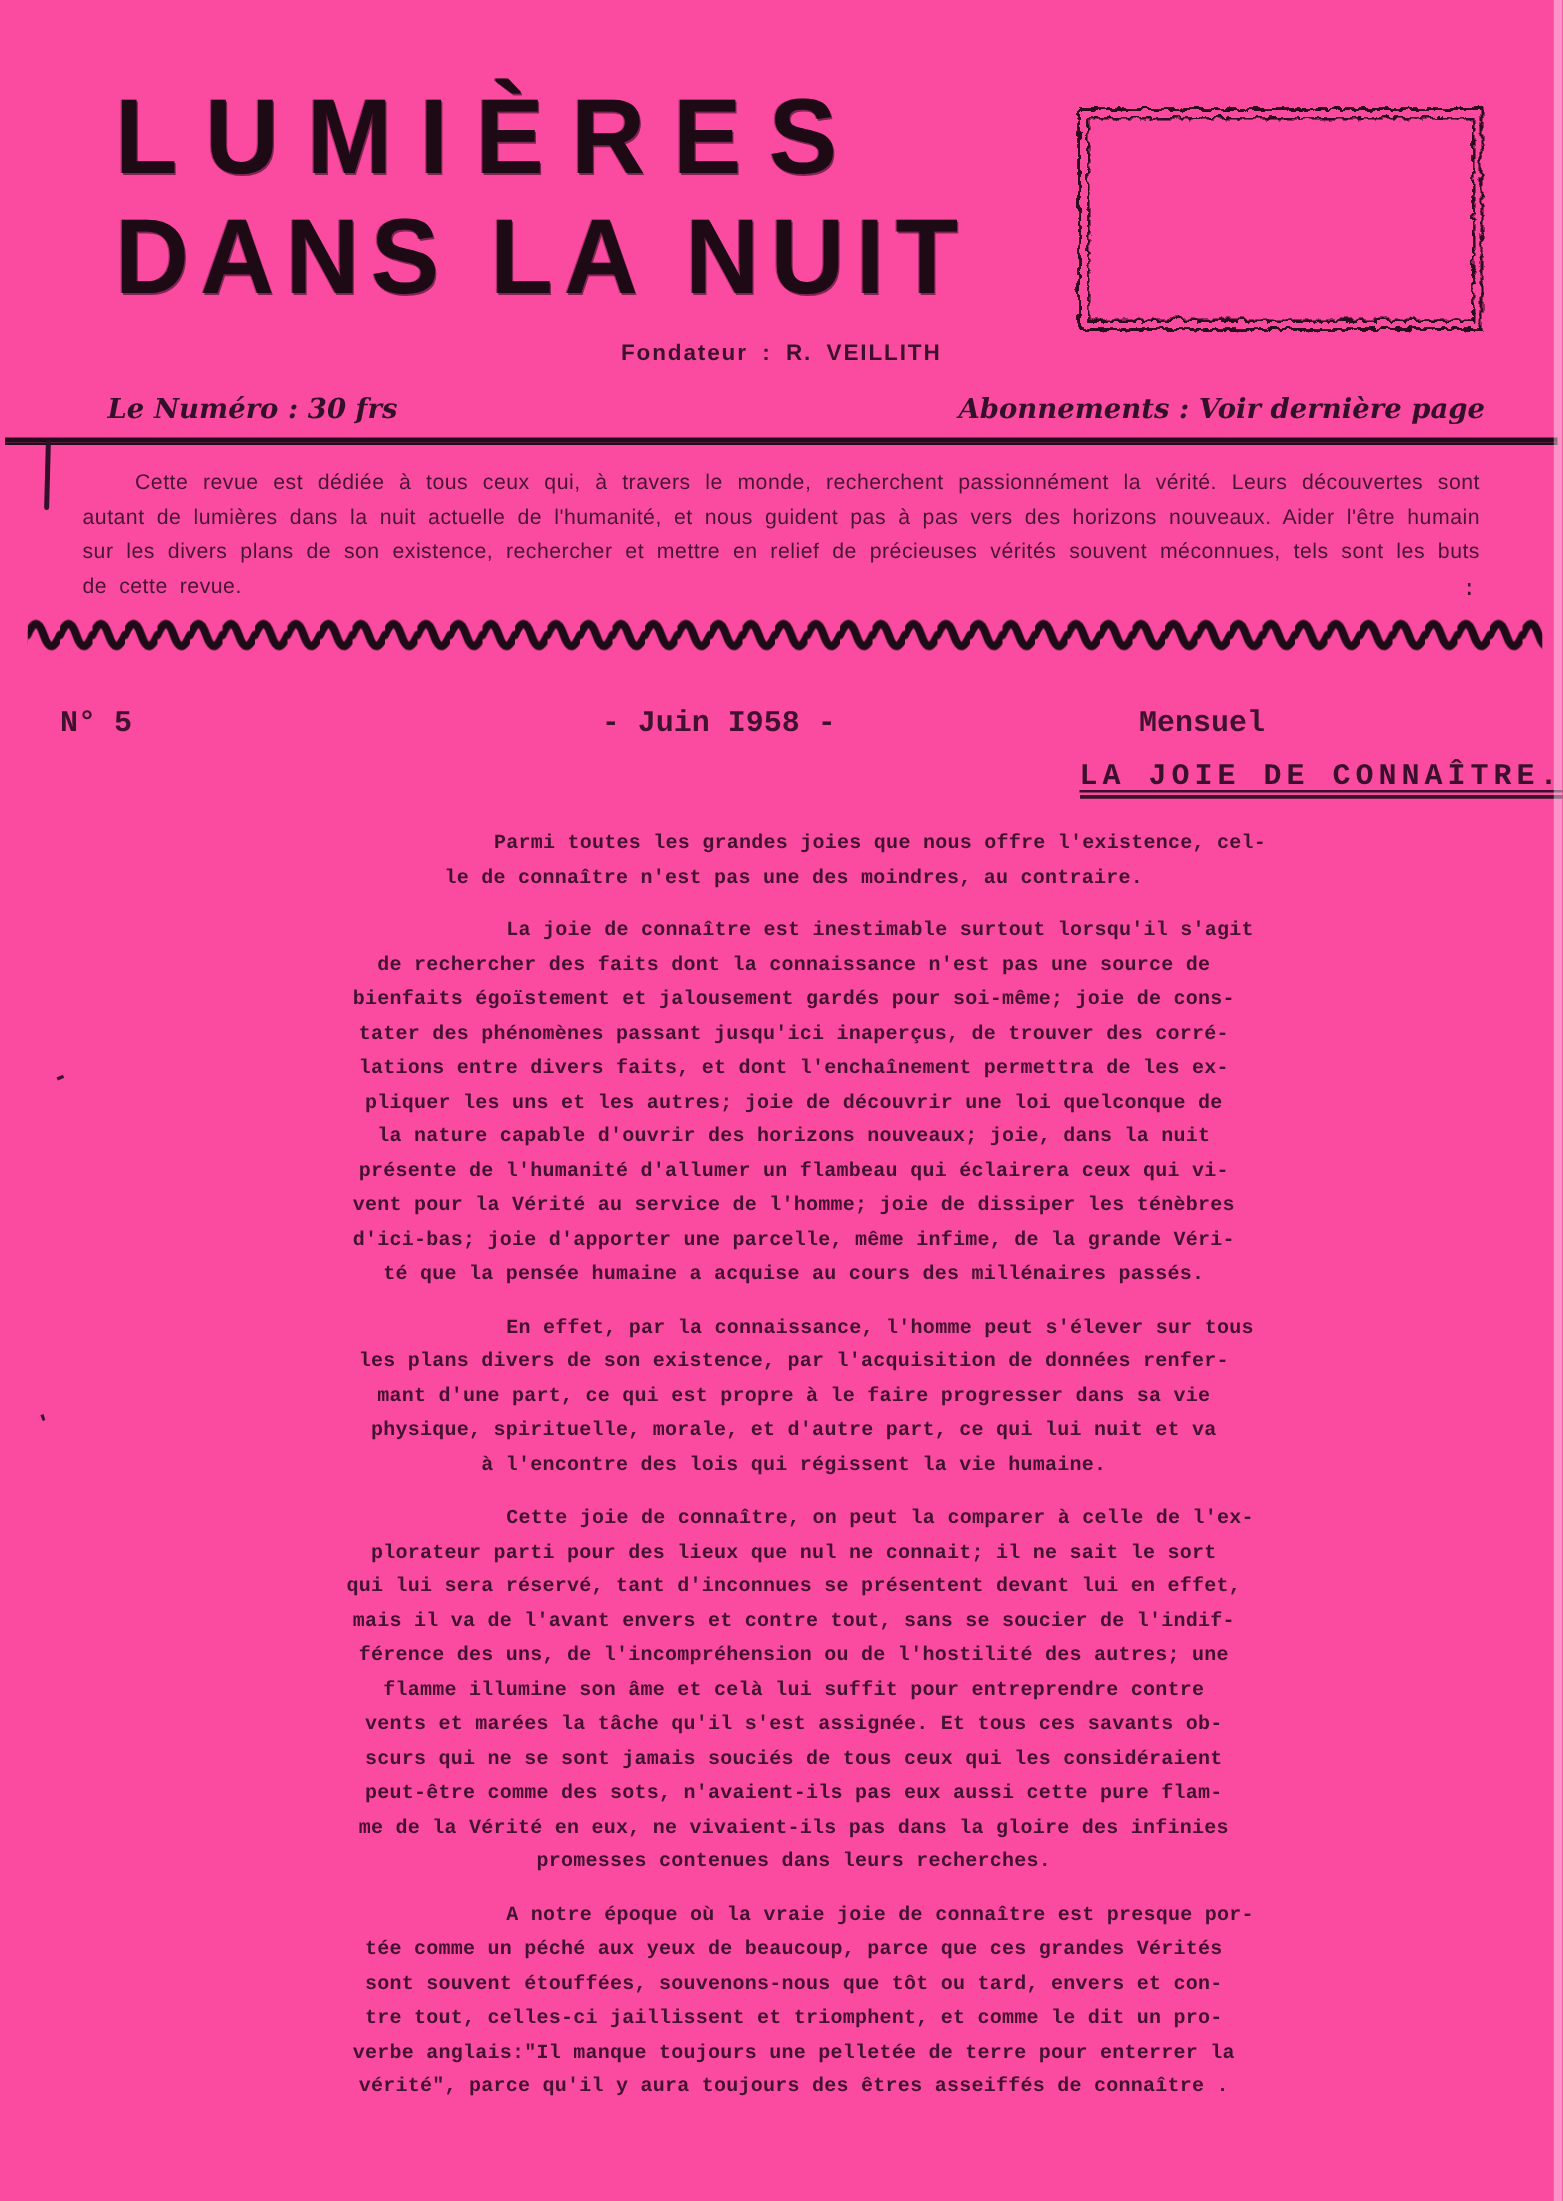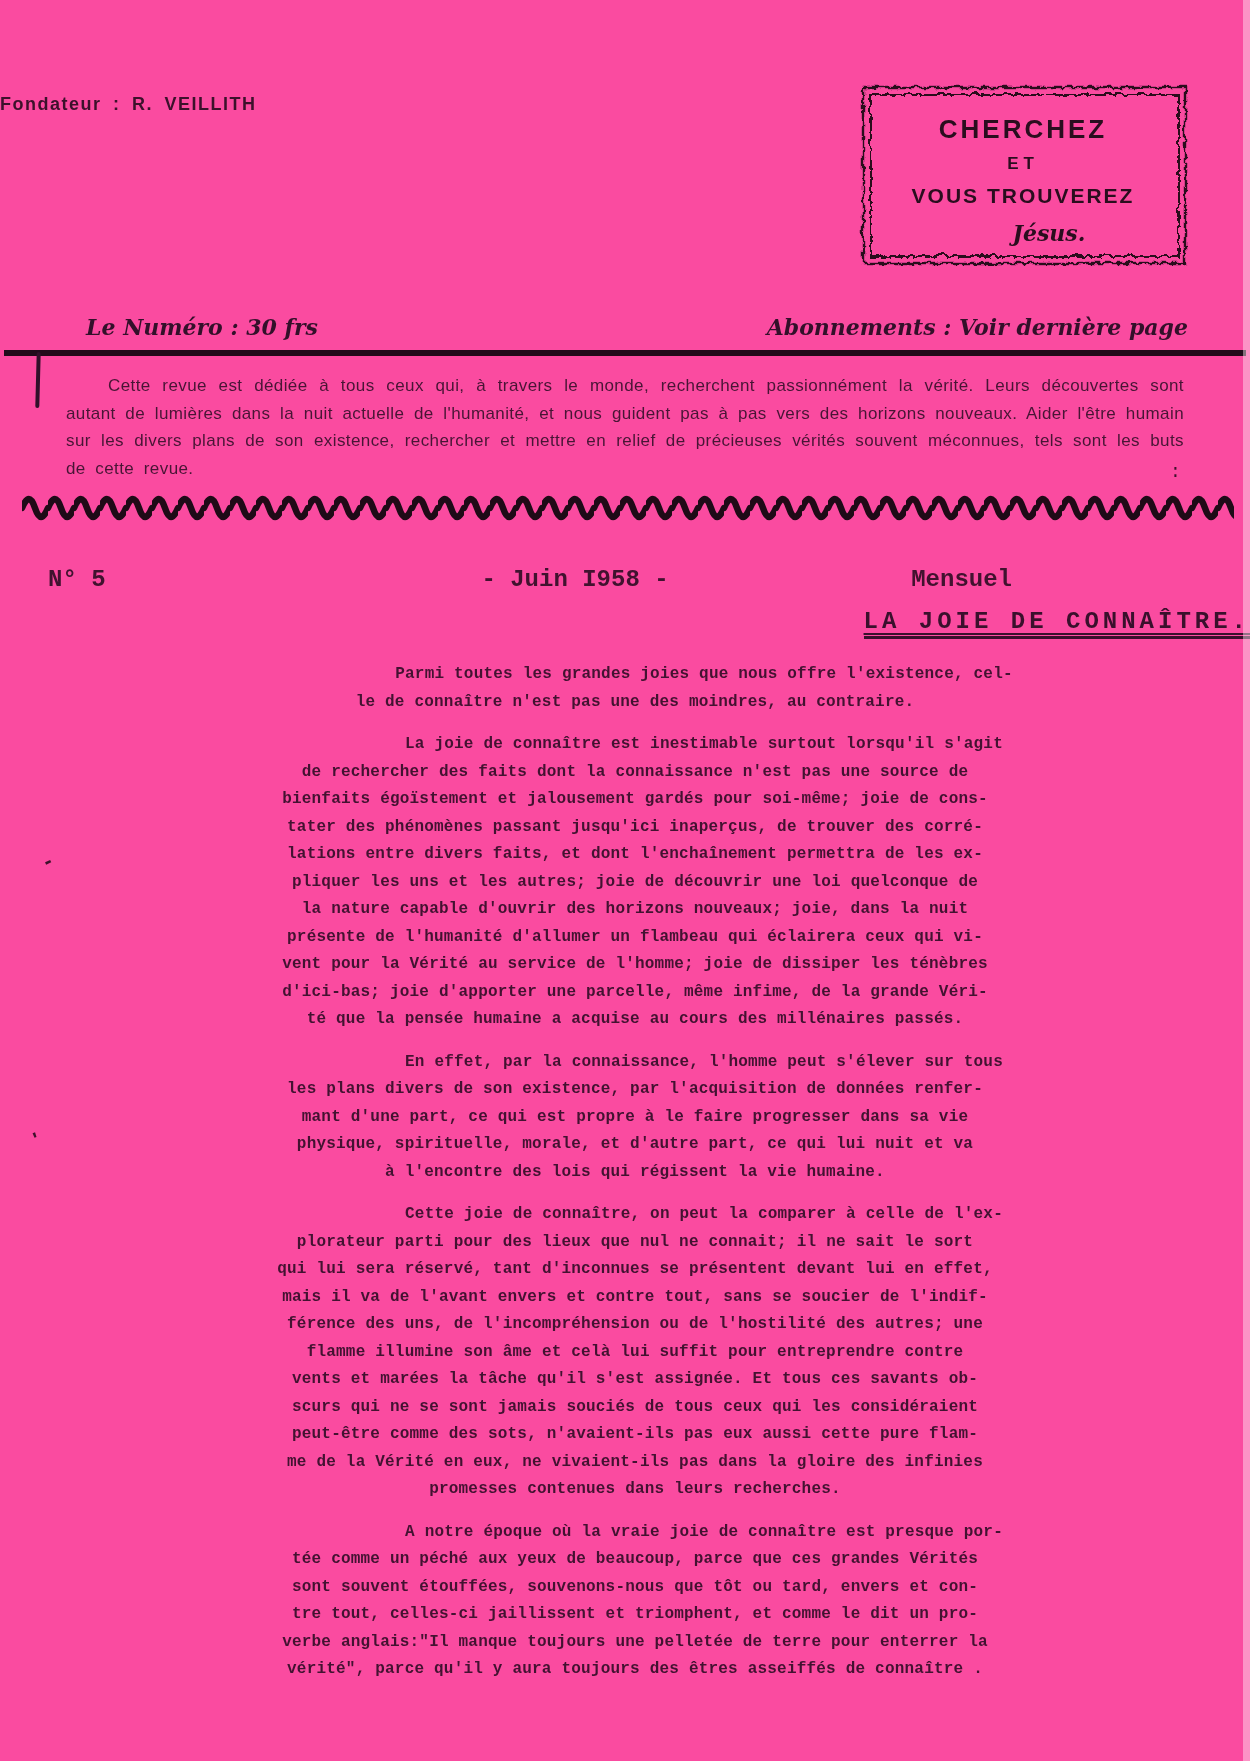--- a/index.html
+++ b/index.html
@@ -39,21 +39,21 @@
   .motto-l1 { font-size:26px; font-weight:900; letter-spacing:3px; }
   .motto-l2 { font-size:17px; font-weight:900; letter-spacing:5px; margin-top:9px; }
   .motto-l3 { font-size:21px; font-weight:900; letter-spacing:2px; margin-top:10px; }
   .motto-l4 {
     font-family:"DejaVu Serif", serif; font-style:italic;
     font-size:22px; font-weight:bold; margin-top:12px;
     transform:translateX(26px);
   }
 
   .founder {
-    margin-top:26px;
+    text-align:center; margin-top:26px;
     font-size:18px; letter-spacing:1.5px; word-spacing:5px;
     color:#3c112b; font-weight:bold;
   }
 
   
   .commerce-row {
     display:flex; justify-content:space-between;
     padding:0 62px 0 86px; margin-top:14px;
     font-family:"DejaVu Serif", serif; font-style:italic; font-weight:bold;
     font-size:22px; color:#33102a;
@@ -118,38 +118,36 @@
     text-indent:138px;
     margin-bottom:15px;
   }
 </style>
 </head>
 <body>
 
 <div class="page">
 
   <div class="masthead">
+    <div class="brand">
+      <div class="brand-line l1">LUMIÈRES</div>
+      <div class="brand-line l2">DANS LA NUIT</div>
+    </div>
 
     <div class="motto-box">
       <svg class="motto-border" viewBox="0 0 330 184" xmlns="http://www.w3.org/2000/svg">
         <defs>
           <filter id="squiggle" x="-10%" y="-10%" width="120%" height="120%">
             <feTurbulence type="turbulence" baseFrequency="0.09" numOctaves="2" seed="7" result="n"></feTurbulence>
             <feDisplacementMap in="SourceGraphic" in2="n" scale="6" xChannelSelector="R" yChannelSelector="G"></feDisplacementMap>
           </filter>
         </defs>
         <rect x="4" y="4" width="322" height="176" fill="none" stroke="#2a0d1e" stroke-width="2.4" filter="url(#squiggle)"></rect>
         <rect x="11" y="11" width="308" height="162" fill="none" stroke="#2a0d1e" stroke-width="2" filter="url(#squiggle)"></rect>
       </svg>
-      <div class="motto-content">
-        <div class="motto-l1">CHERCHEZ</div>
-        <div class="motto-l2">ET</div>
-        <div class="motto-l3">VOUS TROUVEREZ</div>
-        <div class="motto-l4">Jésus.</div>
-      </div>
     </div>
 
     <div class="founder">Fondateur :  R. VEILLITH</div>
   </div>
 
   <div class="commerce-row">
     <span>Le Numéro :   30 frs</span>
     <span>Abonnements :  Voir dernière page</span>
   </div>
 

